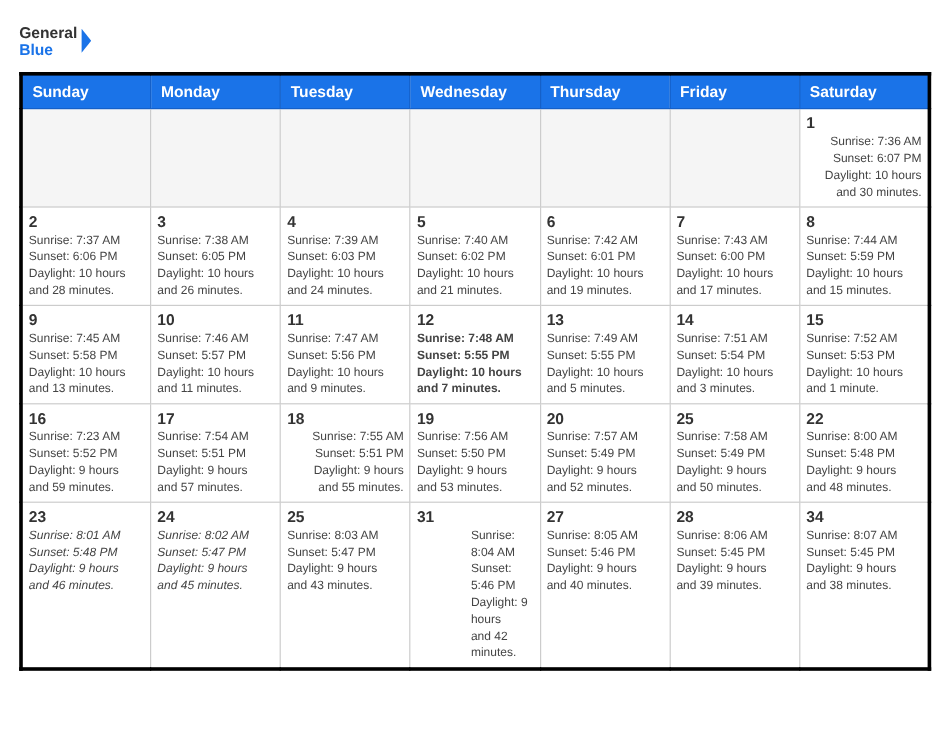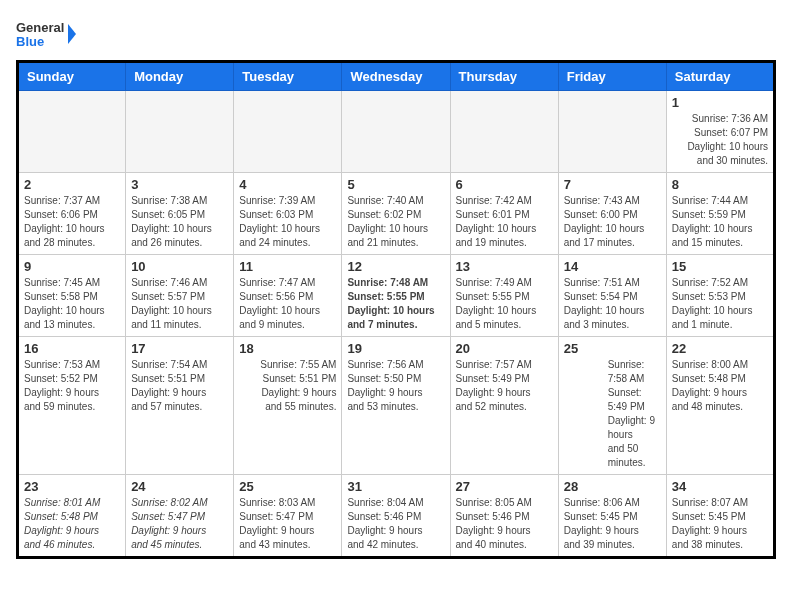--- a/index.html
+++ b/index.html
@@ -219,21 +219,21 @@
           <span class="day-num">15</span>
           <div class="day-info" style="white-space: pre-line;">Sunrise: 7:52 AM
 Sunset: 5:53 PM
 Daylight: 10 hours
 and 1 minute.</div>
         </td>
       </tr>
       <tr>
         <td>
           <span class="day-num">16</span>
-          <div class="day-info" style="white-space: pre-line;">Sunrise: 7:53 AM
+          <div class="day-info" style="white-space: pre-line;">Sunrise: 7:23 AM
 Sunset: 5:52 PM
 Daylight: 9 hours
 and 59 minutes.</div>
         </td>
         <td>
           <span class="day-num">17</span>
           <div class="day-info" style="white-space: pre-line;">Sunrise: 7:54 AM
 Sunset: 5:51 PM
 Daylight: 9 hours
 and 57 minutes.</div>
@@ -254,21 +254,21 @@
         </td>
         <td>
           <span class="day-num">20</span>
           <div class="day-info" style="white-space: pre-line;">Sunrise: 7:57 AM
 Sunset: 5:49 PM
 Daylight: 9 hours
 and 52 minutes.</div>
         </td>
         <td>
           <span class="day-num">25</span>
-          <div class="day-info" style="white-space: pre-line; margin-left: 44px;">Sunrise: 7:58 AM
+          <div class="day-info" style="white-space: pre-line;">Sunrise: 7:58 AM
 Sunset: 5:49 PM
 Daylight: 9 hours
 and 50 minutes.</div>
         </td>
         <td>
           <span class="day-num">22</span>
           <div class="day-info" style="white-space: pre-line;">Sunrise: 8:00 AM
 Sunset: 5:48 PM
 Daylight: 9 hours
 and 48 minutes.</div>
@@ -291,21 +291,21 @@
         </td>
         <td>
           <span class="day-num">25</span>
           <div class="day-info" style="white-space: pre-line;">Sunrise: 8:03 AM
 Sunset: 5:47 PM
 Daylight: 9 hours
 and 43 minutes.</div>
         </td>
         <td>
           <span class="day-num">31</span>
-          <div class="day-info" style="white-space: pre-line;">Sunrise: 8:04 AM
+          <div class="day-info" style="white-space: pre-line; margin-left: 45px;">Sunrise: 8:04 AM
 Sunset: 5:46 PM
 Daylight: 9 hours
 and 42 minutes.</div>
         </td>
         <td>
           <span class="day-num">27</span>
           <div class="day-info" style="white-space: pre-line;">Sunrise: 8:05 AM
 Sunset: 5:46 PM
 Daylight: 9 hours
 and 40 minutes.</div>

